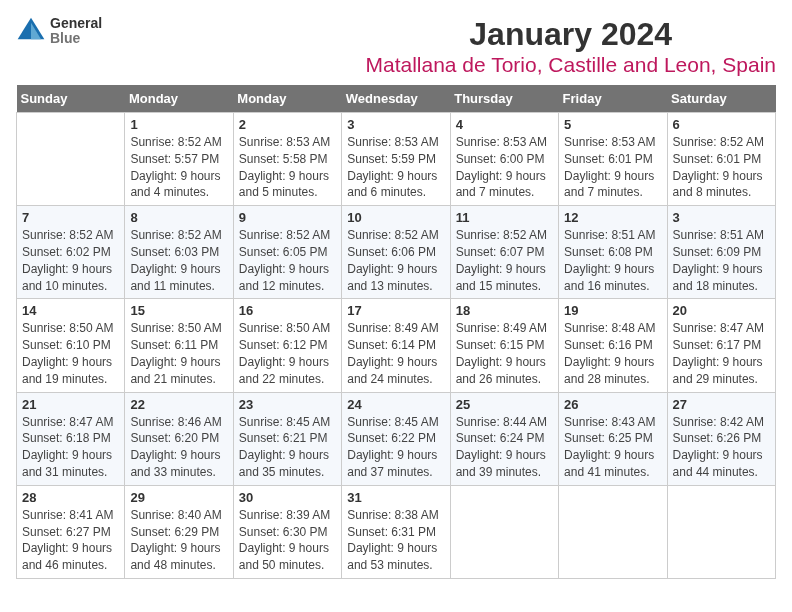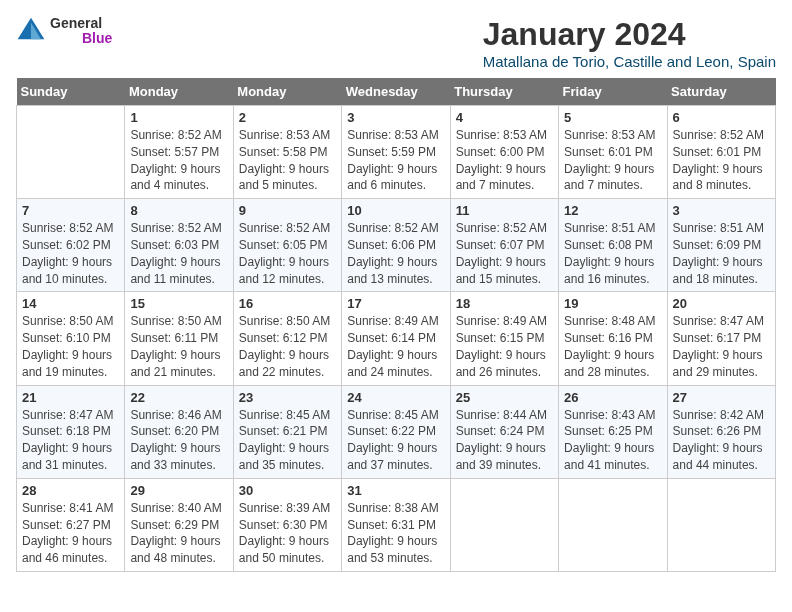--- a/index.html
+++ b/index.html
@@ -20,37 +20,37 @@
       display: flex;
       align-items: center;
       gap: 4px;
     }
     .logo-text {
       font-size: 14px;
       font-weight: bold;
       color: #333;
       line-height: 1.1;
     }
-    .logo-text .blue { color: #a21caf; margin-left: 32px; }
+    .logo-text .blue { color: #737373; }
     .logo-icon {
       width: 30px;
       height: 30px;
     }
     .title-section {
-      text-align: left;
+      text-align: center;
       margin-left: 45px;
     }
     .month-title {
       font-size: 32px;
       font-weight: bold;
       color: #333;
     }
     .location-title {
-      font-size: 15px;
-      color: #0c4a6e;
+      font-size: 21px;
+      color: #be185d;
       font-weight: normal;
     }
     table {
       width: 100%;
       border-collapse: collapse;
       font-size: 11px;
     }
     thead tr th {
       background-color: #737373;
       color: #fff;

